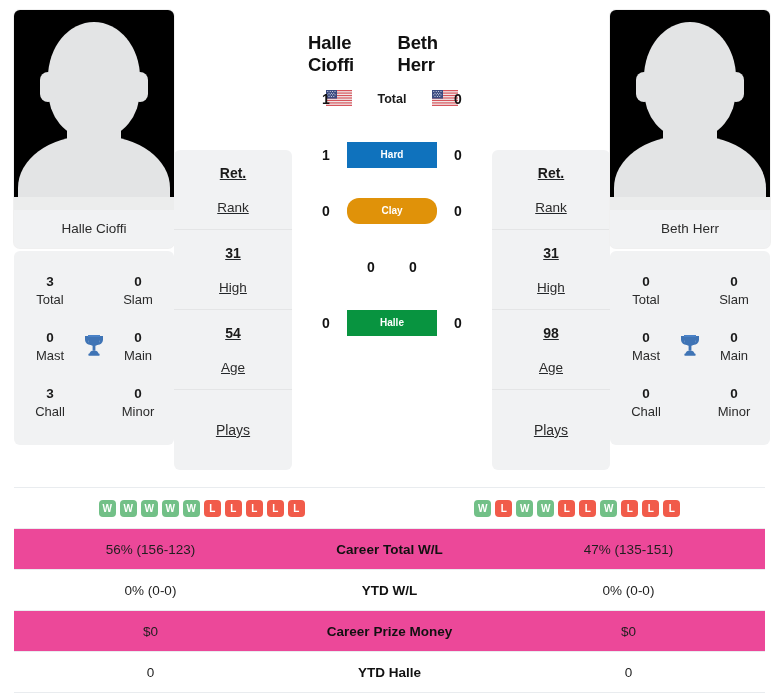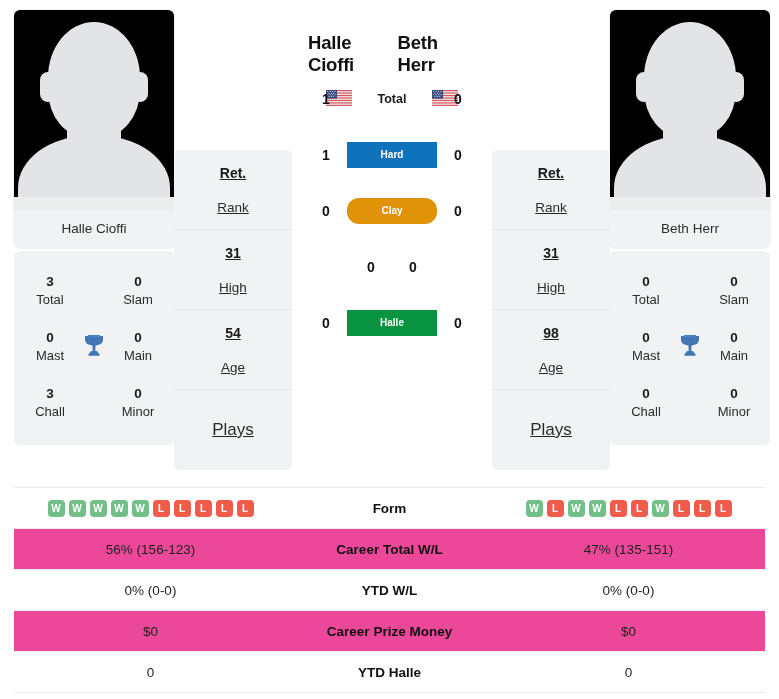--- a/index.html
+++ b/index.html
@@ -132,21 +132,21 @@
     height: 80px;
     display: flex;
     flex-direction: column;
     align-items: center;
     justify-content: center;
     border-bottom: 1px solid #e4e5e6;
   }
   .info-cell:last-child { border-bottom: none; }
   .info-cell .v { font-size: 14px; font-weight: 700; color: #1a1a1a; }
   .info-cell .l { font-size: 13.5px; font-weight: 400; color: #2b2b2b; margin-top: 19px; }
-  .info-cell.single .l { font-size: 17px; margin-top: 0; }
+  .info-cell.single .l { font-size: 14px; margin-top: 0; }
 
   
   .center-col {
     flex: 1 1 auto;
     display: flex;
     flex-direction: column;
     align-items: center;
   }
   .pname {
     font-size: 18.5px;
@@ -527,21 +527,20 @@
           <span class="badge w">W</span>
           <span class="badge w">W</span>
           <span class="badge w">W</span>
           <span class="badge w">W</span>
           <span class="badge l">L</span>
           <span class="badge l">L</span>
           <span class="badge l">L</span>
           <span class="badge l">L</span>
           <span class="badge l">L</span>
         </div>
-        <div class="cell-m">Form</div>
         <div class="cell-r">
           <span class="badge w">W</span>
           <span class="badge l">L</span>
           <span class="badge w">W</span>
           <span class="badge w">W</span>
           <span class="badge l">L</span>
           <span class="badge l">L</span>
           <span class="badge w">W</span>
           <span class="badge l">L</span>
           <span class="badge l">L</span>

